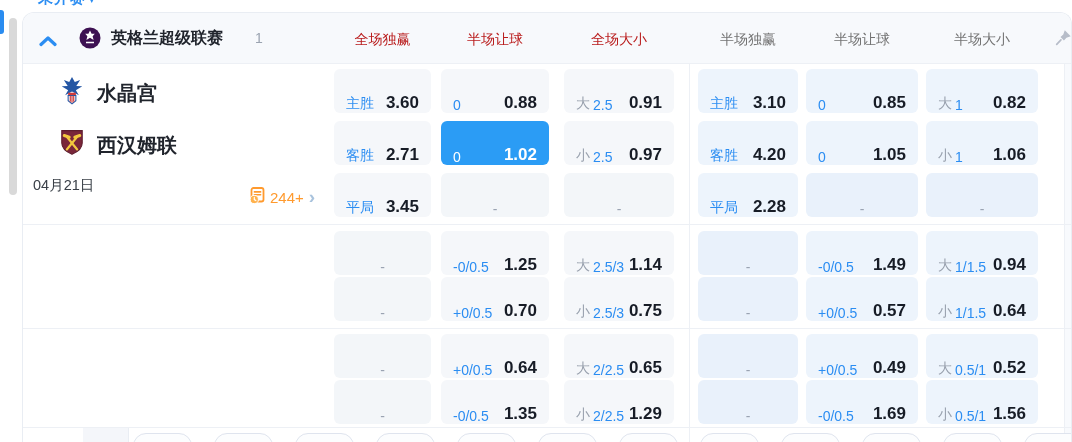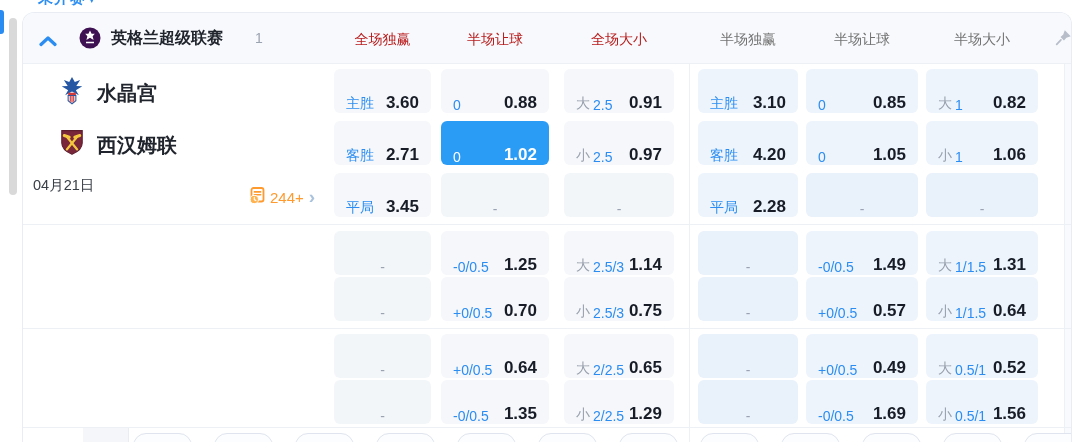--- a/index.html
+++ b/index.html
@@ -243,21 +243,21 @@
       <div class="cell half dash" style="left: 675px; top: 218px; width: 100px;">
         <span>-</span>
       </div>
       <div class="cell half" style="left: 783px; top: 218px; width: 112px;">
         <span class="lbl">-0/0.5</span>
         <span class="val">1.49</span>
       </div>
       <div class="cell half" style="left: 903px; top: 218px; width: 112px;">
         <span class="pre">大</span>
         <span class="lbl">1/1.5</span>
-        <span class="val">1.31</span>
+        <span class="val">0.94</span>
       </div>
       <div class="cell full dash" style="left: 311px; top: 264px; width: 97px;">
         <span>-</span>
       </div>
       <div class="cell full" style="left: 418px; top: 264px; width: 108px;">
         <span class="lbl">+0/0.5</span>
         <span class="val">0.70</span>
       </div>
       <div class="cell full" style="left: 541px; top: 264px; width: 110px;">
         <span class="pre">小</span>

